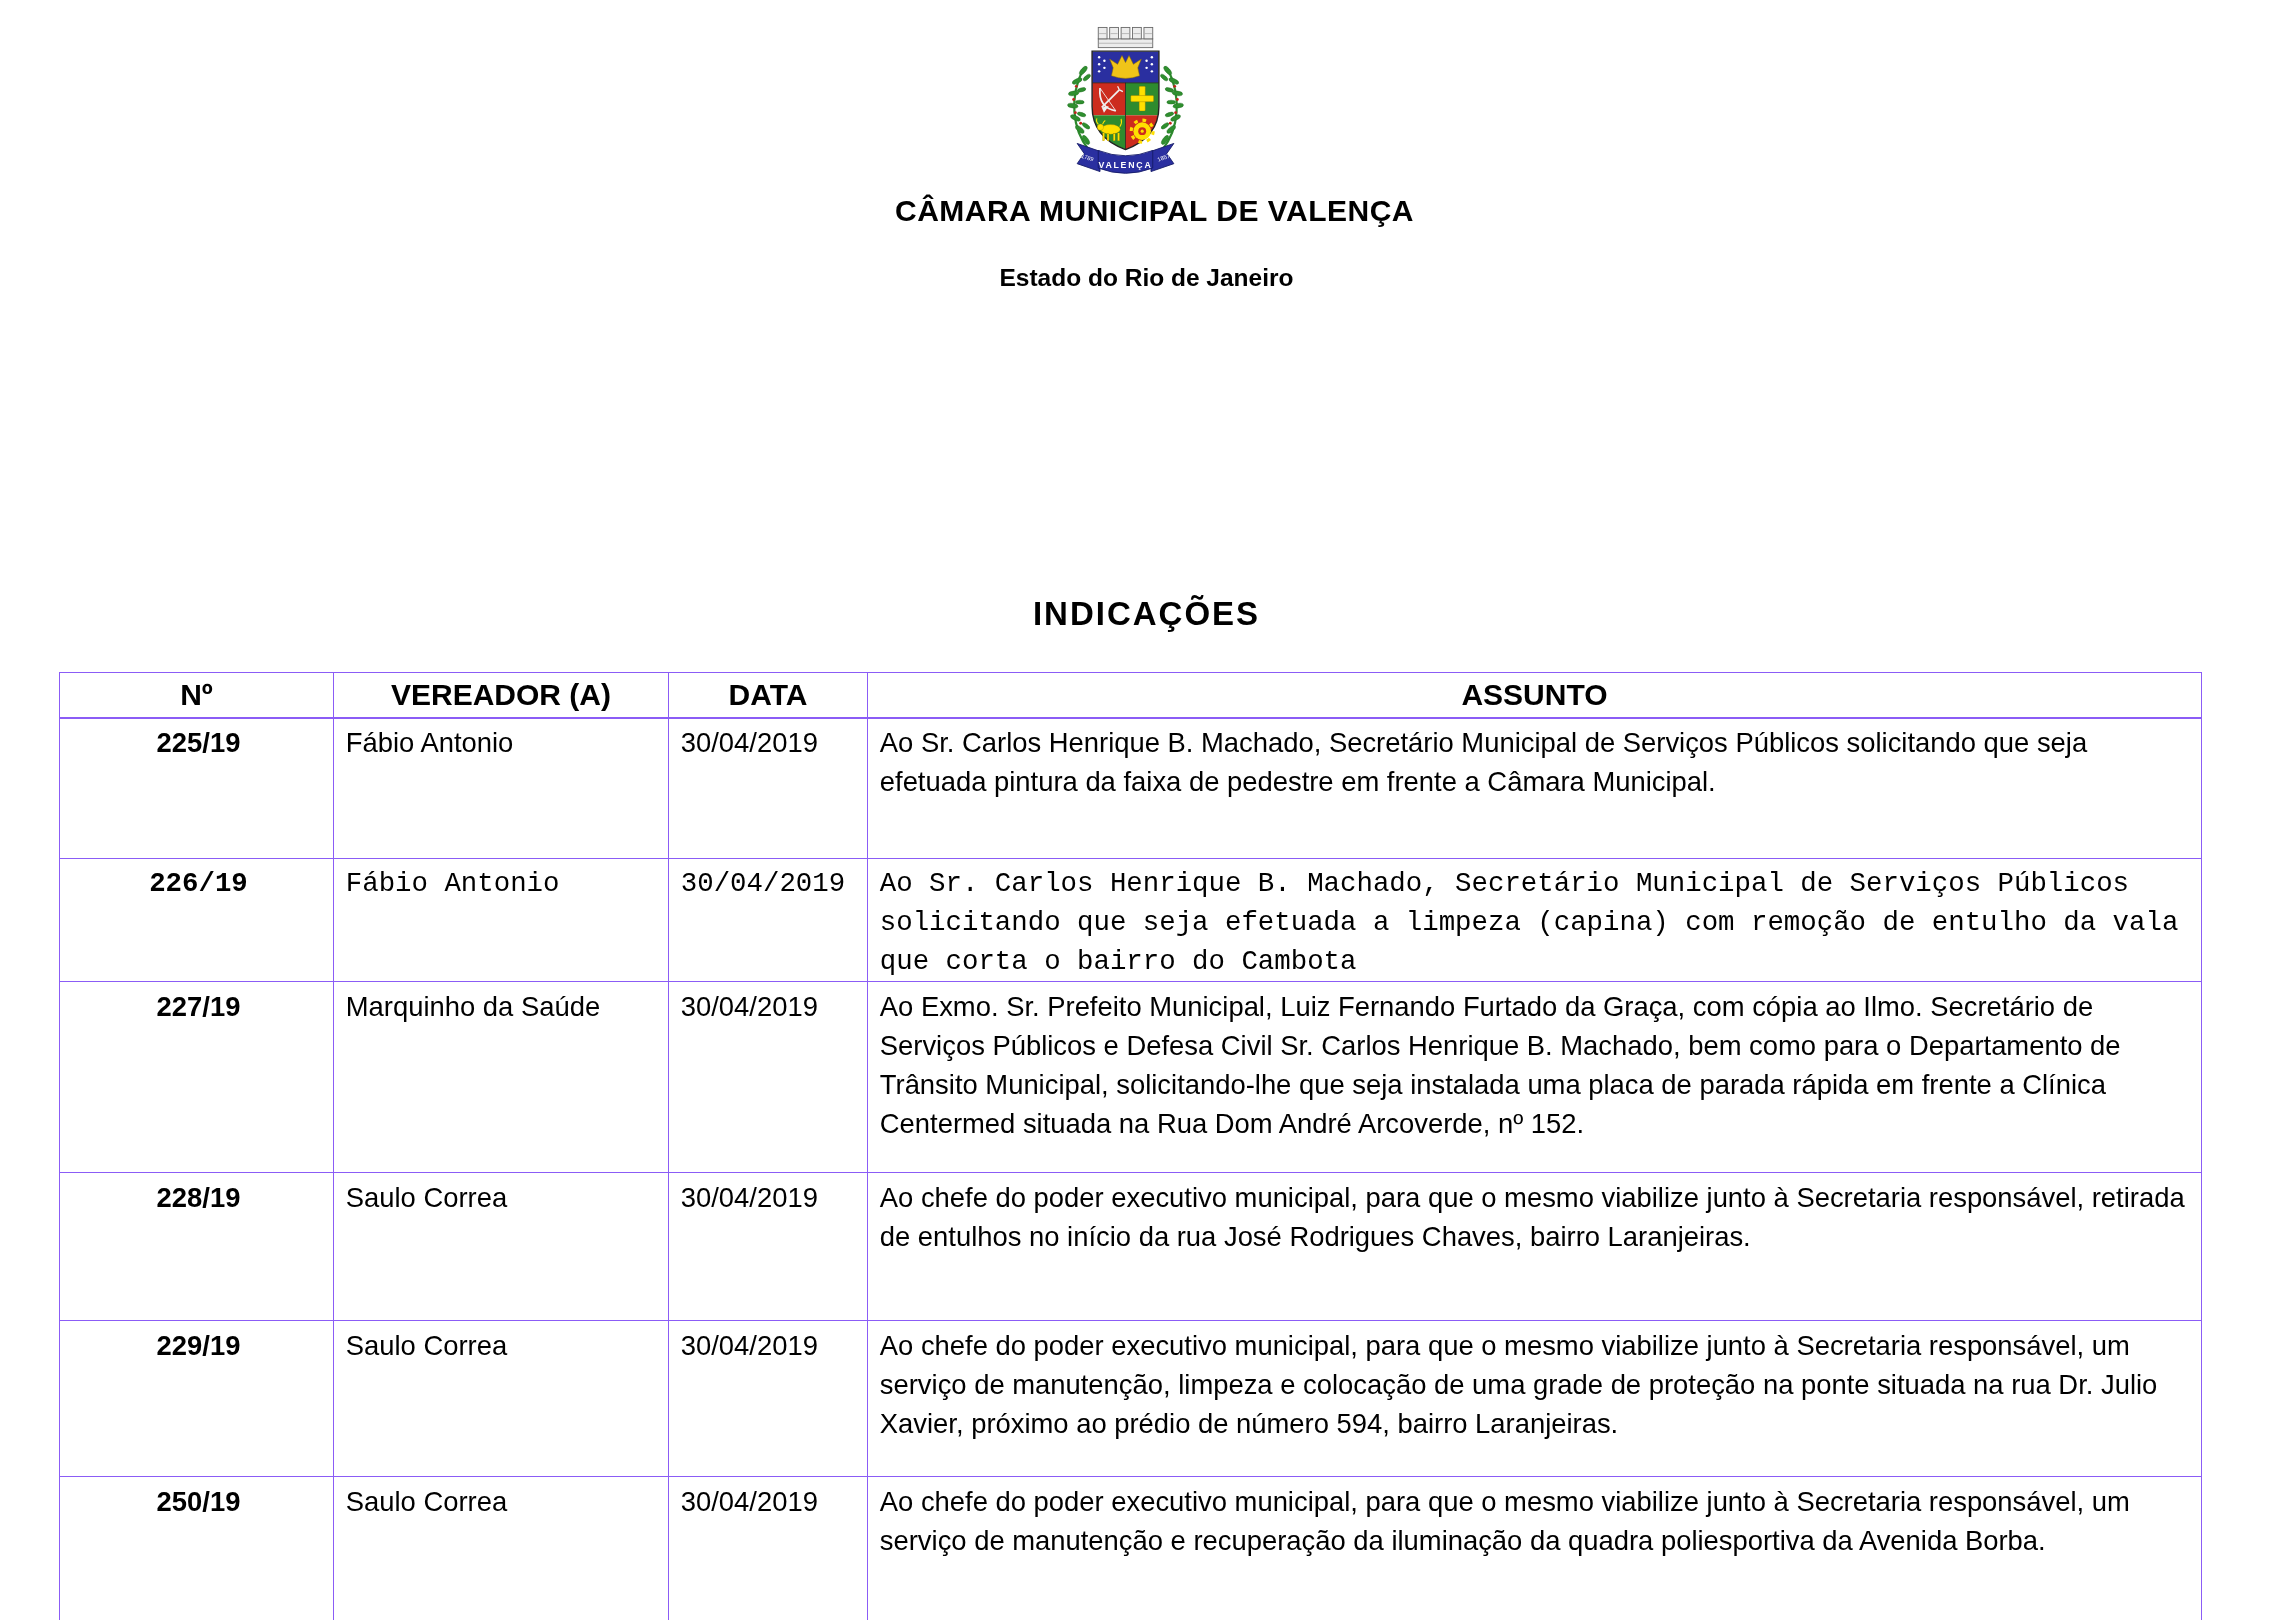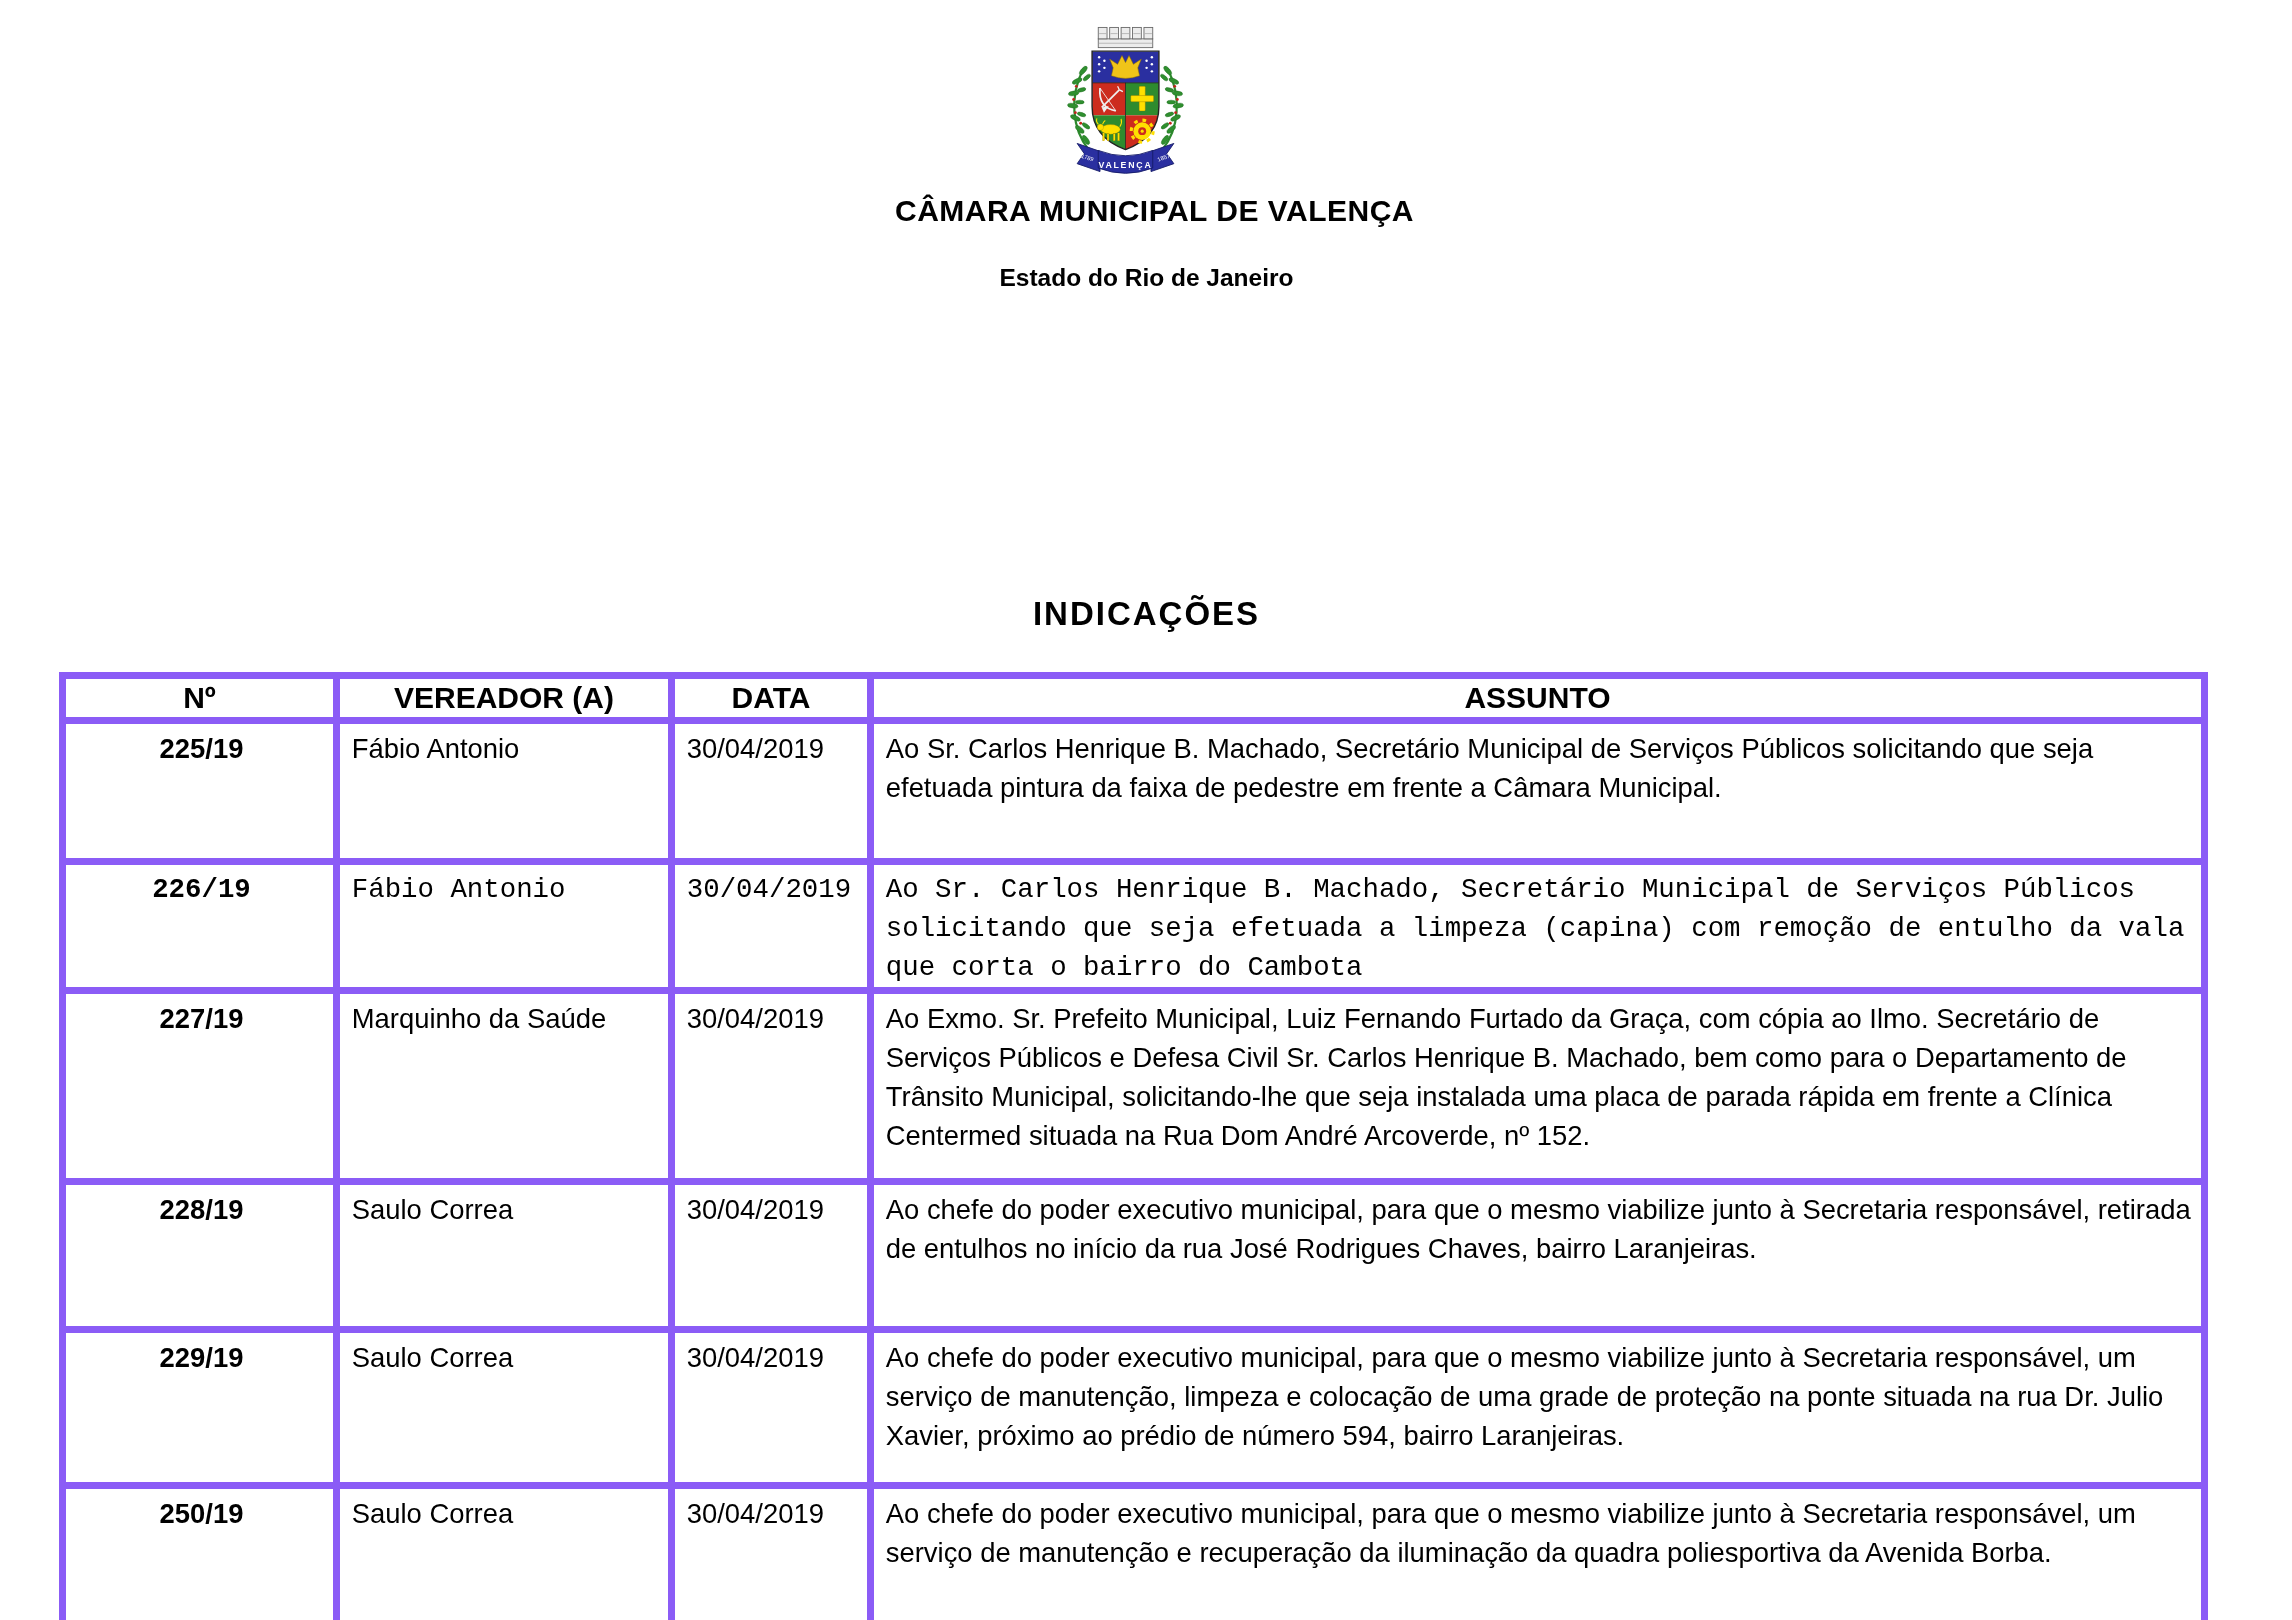--- a/index.html
+++ b/index.html
@@ -53,21 +53,21 @@
   table#indications{
     position:absolute;
     top:672px;
     left:59px;
     width:2143px;
     border-collapse:collapse;
     table-layout:fixed;
   }
   table#indications th,
   table#indications td{
-    border:7px solid #8b5cf6;
+    border:1px solid #8b5cf6;
     overflow:hidden;
   }
   table#indications thead tr{height:45px;}
   table#indications th{
     border-bottom-width:2.9px;
     font-size:30px;
     font-weight:bold;
     text-align:center;
     vertical-align:middle;
     padding:2px 0;

